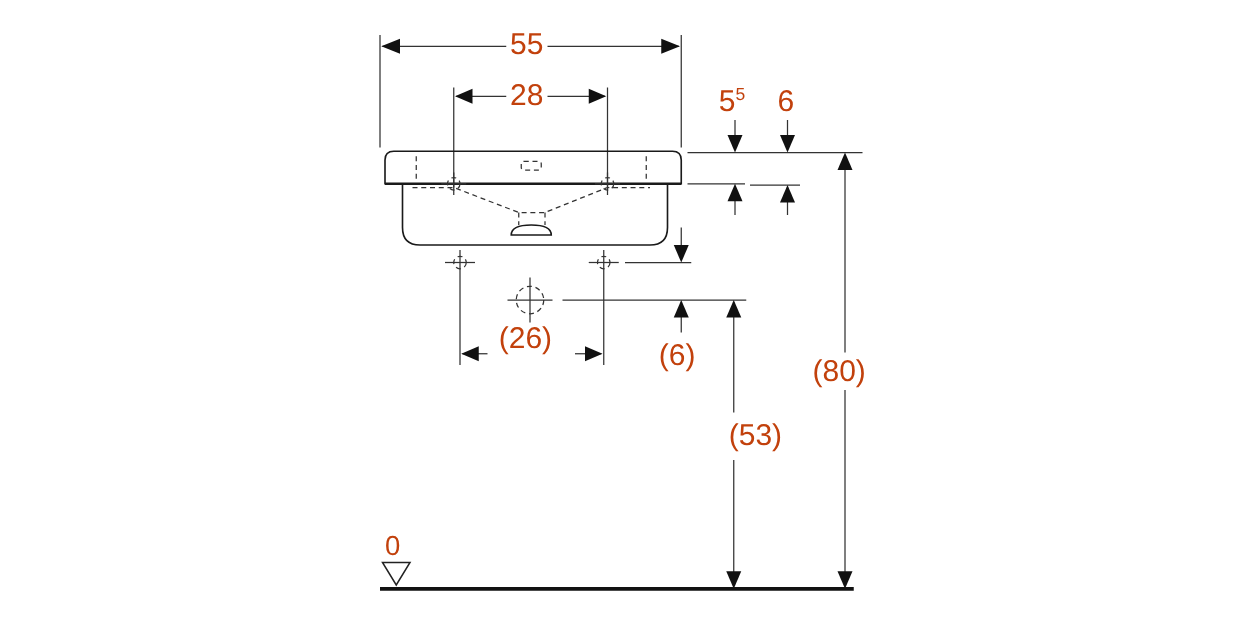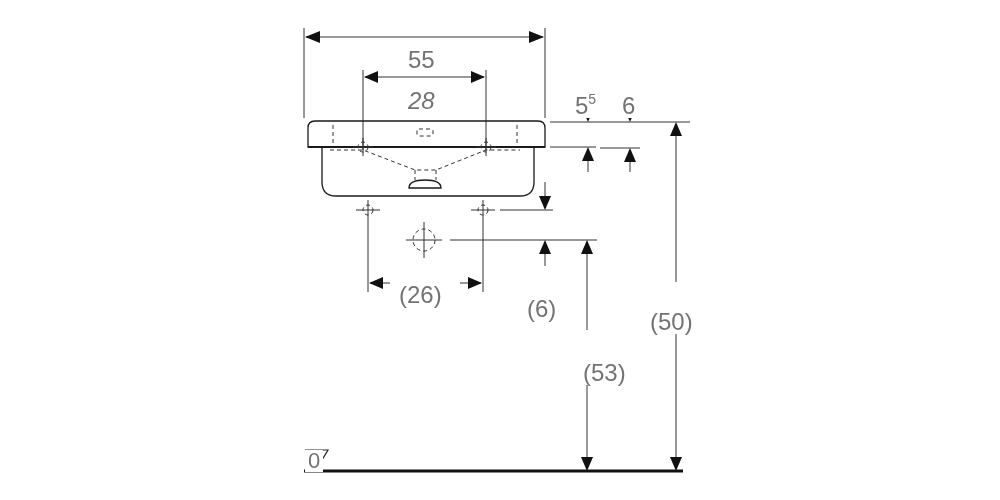--- a/index.html
+++ b/index.html
@@ -3,21 +3,21 @@
 <meta charset="utf-8">
 <style>
   html,body{margin:0;padding:0;background:#ffffff;}
   body{width:1000px;height:500px;overflow:hidden;position:relative;font-family:"Liberation Sans",sans-serif;}
   svg{position:absolute;left:0;top:0;}
   .ln{stroke:#1a1a1a;stroke-width:1.3;fill:none;}
   .thin{stroke:#333;stroke-width:1;fill:none;}
   .dash{stroke:#333;stroke-width:1;fill:none;stroke-dasharray:4 3;}
   .thick{stroke:#111;stroke-width:3;fill:none;}
   .arr{fill:#111;stroke:none;}
-  .lbl{position:absolute;font-size:24px;color:#737373;line-height:1;background:#fff;padding:0 3px;white-space:nowrap;margin-top:24px;}
+  .lbl{position:absolute;font-size:24px;color:#c2410c;line-height:1;background:#fff;padding:0 3px;white-space:nowrap;}
   .lbl sup{font-size:14px;vertical-align:top;position:relative;top:-2px;}
 </style>
 </head>
 <body>
 
 <svg width="1000" height="500" viewBox="0 0 1000 500">
 
   <line class="thin" x1="304" y1="28" x2="304" y2="118"></line>
   <line class="thin" x1="545" y1="28" x2="545" y2="118"></line>
 
@@ -103,20 +103,20 @@
   <line class="thin" x1="676" y1="124" x2="676" y2="282"></line>
   <line class="thin" x1="676" y1="312" x2="676" y2="458"></line>
   <polygon class="arr" points="676,122 670,136 682,136"></polygon>
   <polygon class="arr" points="676,471 670,457 682,457"></polygon>
 
   <line class="thick" x1="304" y1="471" x2="683" y2="471"></line>
   <polygon points="306,450 328,450 317,468" style="fill:#fff;stroke:#222;stroke-width:1.2"></polygon>
 </svg>
 
 <div class="lbl" style="left:405px;top:24px;">55</div>
-<div class="lbl" style="left:405px;top:65px;font-style:italic;">28</div>
+<div class="lbl" style="left:405px;top:65px;">28</div>
 <div class="lbl" style="left:572px;top:70px;"><span>5</span><sup>5</sup></div>
 <div class="lbl" style="left:619px;top:70px;">6</div>
 <div class="lbl" style="left:396px;top:259px;">(26)</div>
 <div class="lbl" style="left:524px;top:273px;">(6)</div>
 <div class="lbl" style="left:580px;top:337px;">(53)</div>
-<div class="lbl" style="left:647px;top:286px;">(50)</div>
+<div class="lbl" style="left:647px;top:286px;">(80)</div>
 <div class="lbl" style="left:305px;top:426px;font-size:22px;">0</div>
 
 </body></html>

